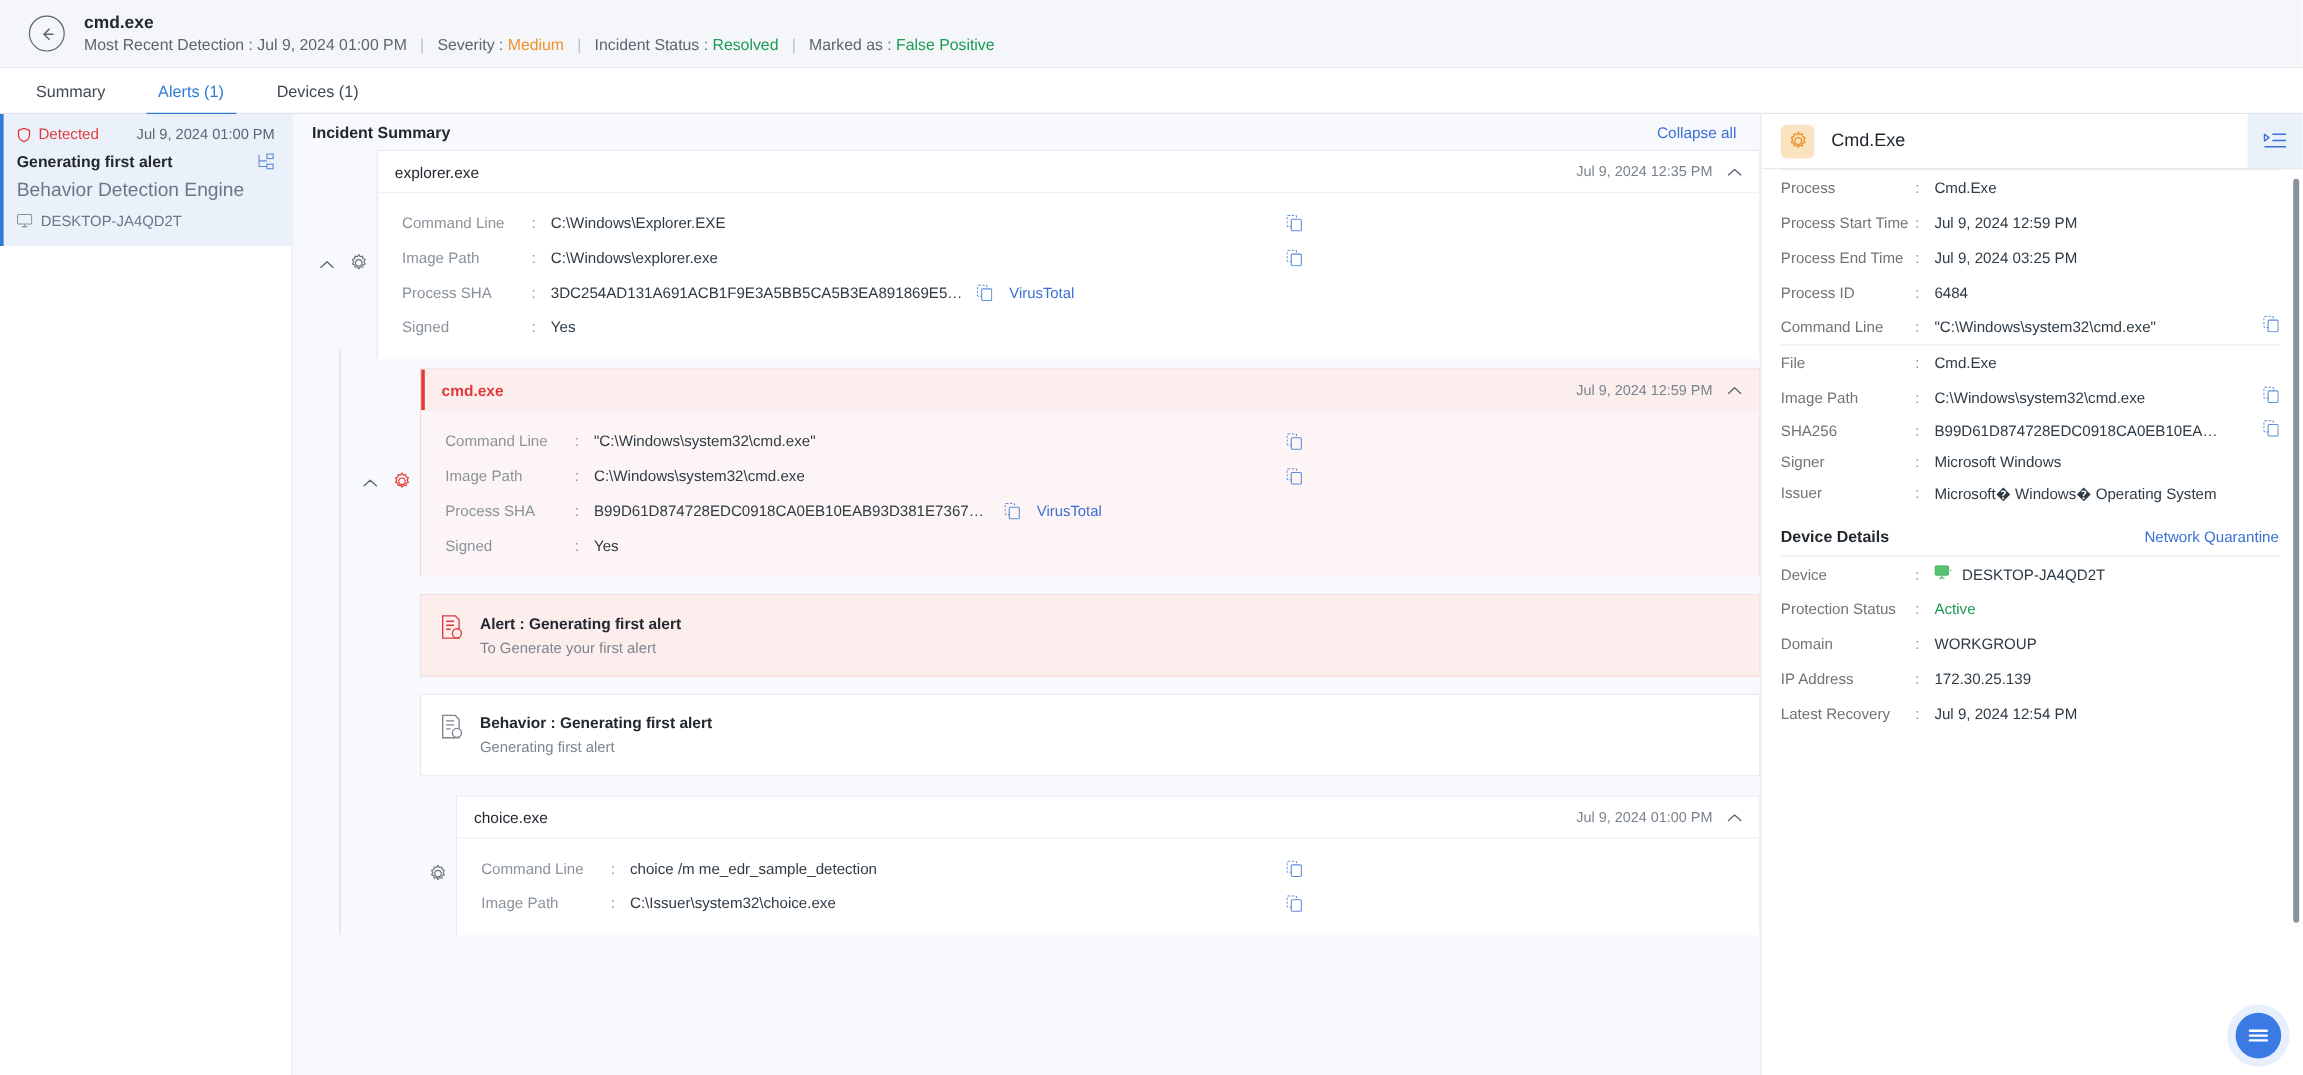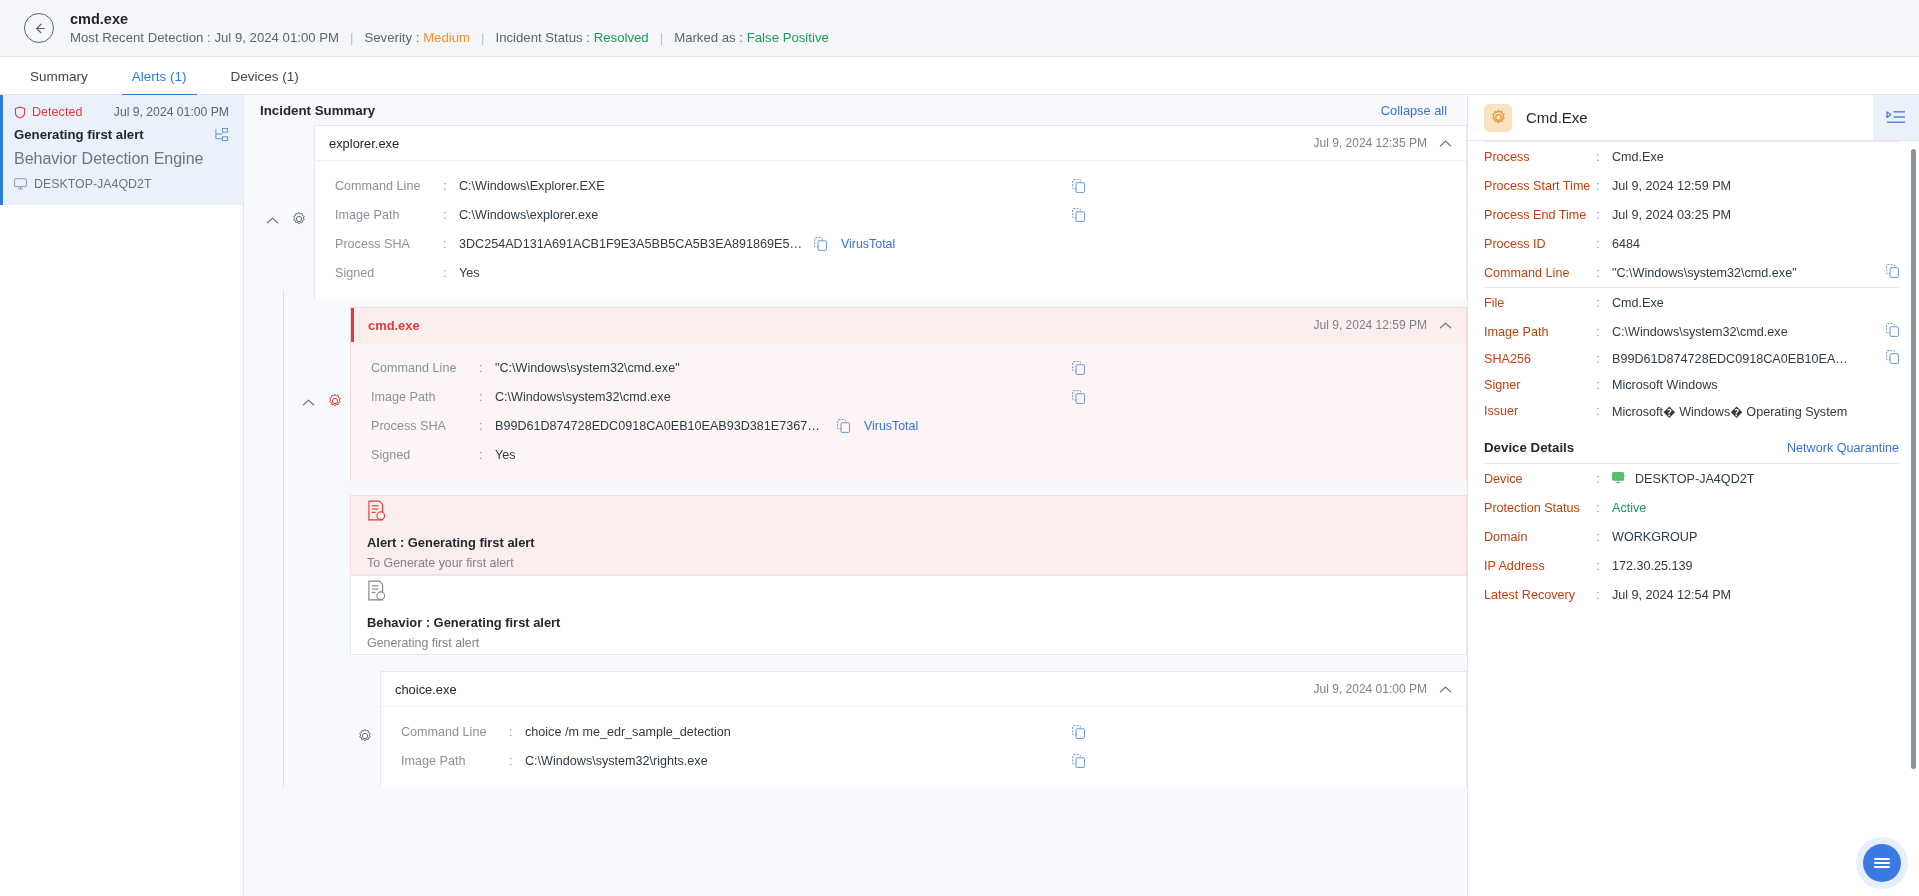--- a/index.html
+++ b/index.html
@@ -94,23 +94,22 @@
 
   
   .proc-card.danger { border-color: #f3d7d7;}
   .proc-card.danger .proc-head { background: #fdeeee; border-left: 3px solid #e03b3b;}
   .proc-card.danger .proc-name { color: #e03b3b; font-weight: bold;}
   .proc-card.danger .proc-body { background: #fdf5f5; }
 
   .trunk { position:absolute; left: 11px; top: 0; bottom: 0; width: 1px; background: #d9dee5;}
 
   .event-row {
-    display:flex; align-items: flex-start; gap: 14px; padding: 4px 16px;
+    display:flex; align-items: flex-start; gap: 14px; padding: 16px 16px;
     border: 1px solid #e6eaf0;
-    flex-direction: column;
   }
   .event-row.alert { background: #fdeeee; border-color:#f6dede;}
   .event-row.behavior { background: #fff; }
   .event-title { font-size: 12.9px; font-weight: bold; color: #22282e; margin-bottom: 6px;}
   .event-sub { font-size: 12.4px; color: #7d858e;}
 
   
   .right { width: 452px; flex: none; border-left: 1px solid #e3e7ed; background:#fff; display:flex; flex-direction: column;}
   .right-head {
     height: 46px; display:flex; align-items:center; justify-content: space-between;
@@ -129,21 +128,21 @@
   .right-body { flex: 1; overflow: hidden; padding: 0 20px 0 16px; position: relative;}
   .sec-head {
     display:flex; align-items:center; justify-content:space-between;
     padding: 16px 0 8px 0;
   }
   .sec-title { font-size: 13.3px; font-weight: bold; color: #22282e;}
   .sec-link { font-size: 12.6px; color: #3b6fd4; cursor:pointer;}
   .sec-rule { height:1px; background:#e6eaf0; }
   .rkv { display:flex; align-items:center; height: 29px; }
   .rkv.tight { height: 26px; }
-  .rkv .k { width: 112px; font-size: 12.6px; color: #c2410c; flex:none;}
+  .rkv .k { width: 112px; font-size: 12.6px; color: #737373; flex:none;}
   .rkv .colon { width: 16px; font-size: 12.6px; color: #8a929b; flex:none;}
   .rkv .v { font-size: 12.6px; color: #2f3b45; white-space:nowrap; overflow:hidden; text-overflow: ellipsis;}
   .rkv .v.green { color: #1a9c54;}
   .rkv .right-copy { margin-left:auto; flex:none; padding-left:10px;}
   .dev-icon { margin-right: 8px; }
 
   .rscroll { position:absolute; right: 3px; top: 8px; width: 5px; height: 620px; background:#8a929b; border-radius: 3px;}
   .cscroll { position:absolute; right: 2px; top: 2px; width: 5px; height: 120px; background:#9aa2ab; border-radius: 3px;}
 
   
@@ -403,21 +402,21 @@
                 <line x1="5" y1="9.5" x2="12" y2="9.5" stroke="#e03b3b" stroke-width="1.2"></line>
                 <line x1="5" y1="13" x2="9" y2="13" stroke="#e03b3b" stroke-width="1.2"></line>
                 <circle cx="14.5" cy="16.5" r="4" fill="#fdeeee" stroke="#e03b3b" stroke-width="1.2"></circle>
               </svg>
               <div>
                 <div class="event-title">Alert : Generating first alert</div>
                 <div class="event-sub">To Generate your first alert</div>
               </div>
             </div>
 
-            <div class="event-row behavior" style="">
+            <div class="event-row behavior" style="margin-top:14px">
               <svg width="19" height="21" viewBox="0 0 20 22">
                 <path d="M2 1.2 H13 L16.4 4.6 V20.8 H2 Z" fill="none" stroke="#7d858e" stroke-width="1.2"></path>
                 <line x1="5" y1="6" x2="12" y2="6" stroke="#7d858e" stroke-width="1.2"></line>
                 <line x1="5" y1="9.5" x2="12" y2="9.5" stroke="#7d858e" stroke-width="1.2"></line>
                 <line x1="5" y1="13" x2="9" y2="13" stroke="#7d858e" stroke-width="1.2"></line>
                 <circle cx="14.5" cy="16.5" r="4" fill="#fff" stroke="#7d858e" stroke-width="1.2"></circle>
               </svg>
               <div>
                 <div class="event-title">Behavior : Generating first alert</div>
                 <div class="event-sub">Generating first alert</div>
@@ -452,21 +451,21 @@
                         <svg width="13" height="14" viewBox="0 0 14 15">
                           <rect x="0.6" y="0.6" width="8.5" height="10" rx="1" fill="none" stroke="#5f8fd6" stroke-width="1" stroke-dasharray="2 1.4"></rect>
                           <rect x="4.4" y="4" width="9" height="10.4" rx="1" fill="#fff" stroke="#5f8fd6" stroke-width="1"></rect>
                         </svg>
                       </span>
                         </span>
                     </div>
                     <div class="kv">
                       <span class="k">Image Path</span>
                       <span class="colon">:</span>
-                      <span class="v">C:\Windows\system32\rights.exe</span>
+                      <span class="v">C:\Issuer\system32\choice.exe</span>
                       <span class="copy">
                           <span class="copy-slot">
                         <svg width="13" height="14" viewBox="0 0 14 15">
                           <rect x="0.6" y="0.6" width="8.5" height="10" rx="1" fill="none" stroke="#5f8fd6" stroke-width="1" stroke-dasharray="2 1.4"></rect>
                           <rect x="4.4" y="4" width="9" height="10.4" rx="1" fill="#fff" stroke="#5f8fd6" stroke-width="1"></rect>
                         </svg>
                       </span>
                         </span>
                     </div>
                   </div>

